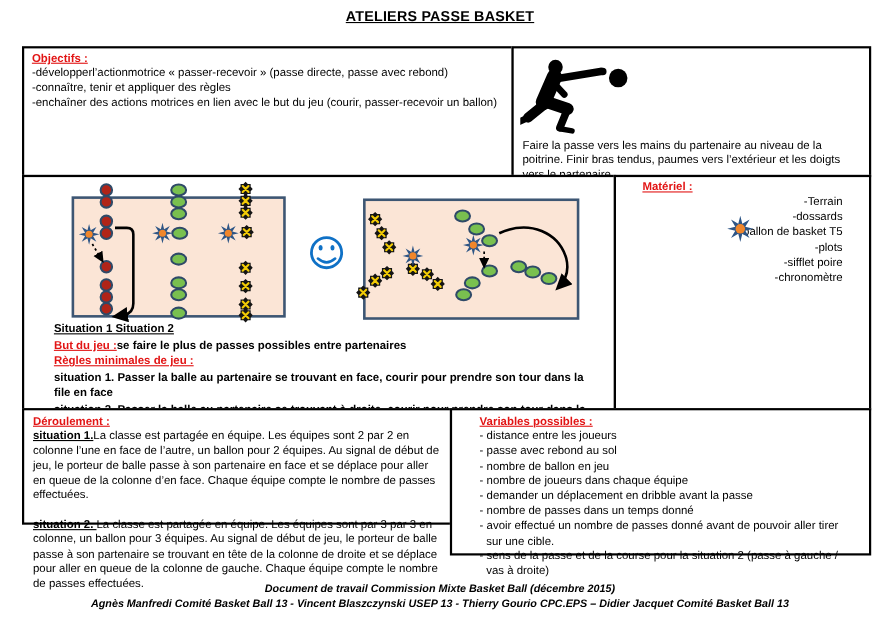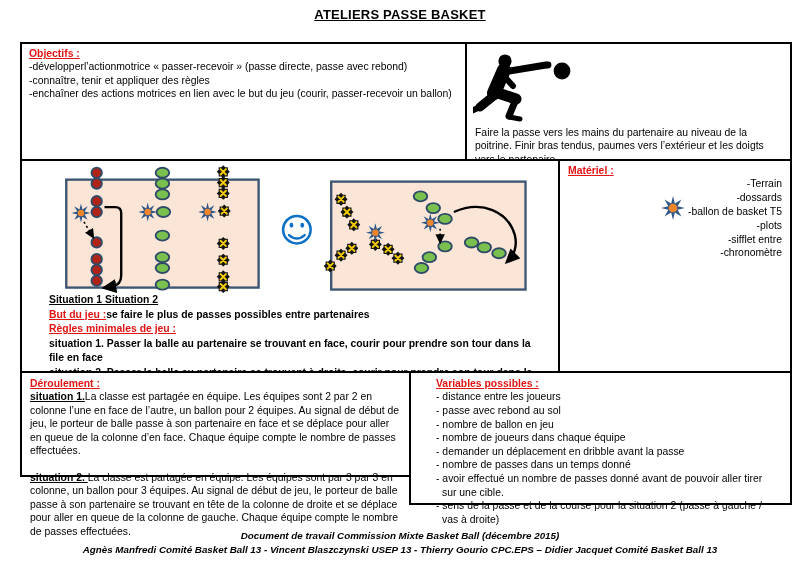--- a/index.html
+++ b/index.html
@@ -9,21 +9,21 @@
     font-size:10.4px; line-height:13.4px;
   }
   .title {
     position:absolute; top:8px; left:0; width:100%; text-align:center;
   }
   .title span { font-size:13px; font-weight:bold; text-decoration:underline; letter-spacing:0.2px; }
   .box { position:absolute; border:2px solid #000; box-sizing:border-box; background:#fff; }
   .box-objectifs { left:20px;  top:42px;  width:447px; height:119px; padding:3px 7px; }
   .box-technique { left:465px; top:42px;  width:327px; height:119px; }
   .box-main      { left:20px;  top:159px; width:540px; height:214px; }
-  .box-materiel  { left:558px; top:159px; width:234px; height:214px; padding:3px 8px; }
+  .box-materiel  { left:558px; top:159px; width:234px; height:214px; padding:3px 24px; }
   .box-deroul    { left:20px;  top:371px; width:391px; height:106px; padding:4px 8px; }
   .box-vars      { left:409px; top:371px; width:383px; height:134px; padding:4px 25px; }
   .red-head { color:var(--accent-red,#e21414); font-weight:bold; text-decoration:underline; }
   .bold { font-weight:bold; }
   .ul { text-decoration:underline; }
   .technique-text { position:absolute; left:8px; right:6px; top:82px; }
   .silhouette { position:absolute; left:6px; top:4px; }
   .materiel-item { line-height:13.8px;text-align:right; }
   .plot-star { position:absolute; left:100px; top:34px; }
   .diagram-canvas { position:absolute; left:0; top:0; width:536px; height:210px; }
@@ -163,21 +163,21 @@
       <div class="bold">situation 2. Passer la balle au partenaire se trouvant à droite, courir pour prendre son tour dans la file à gauche</div>
     </div>
   </div>
 
   <div class="box box-materiel">
     <div class="red-head">Matériel :</div>
     <div class="materiel-item">-Terrain</div>
     <div class="materiel-item">-dossards</div>
     <div class="materiel-item">-ballon de basket T5</div>
     <div class="materiel-item">-plots</div>
-    <div class="materiel-item">-sifflet entre</div>
+    <div class="materiel-item">-sifflet poire</div>
     <div class="materiel-item">-chronomètre</div>
     <svg class="plot-star" width="26" height="26" viewBox="0 0 24 24">
       <polygon points="12,1 13.7,7.8 19.8,4.2 16.2,10.3 23,12 16.2,13.7 19.8,19.8 13.7,16.2 12,23 10.3,16.2 4.2,19.8 7.8,13.7 1,12 7.8,10.3 4.2,4.2 10.3,7.8" fill="#2d5586"></polygon>
       <circle cx="12" cy="12" r="4" fill="#f0862b"></circle>
     </svg>
   </div>
 
   <div class="box box-deroul">
     <div class="red-head">Déroulement :</div>
     <p class="deroul-p"><span class="bold ul">situation 1.</span><span>La classe est partagée en équipe. Les équipes sont 2 par 2 en colonne l’une en face de l’autre, un ballon pour 2 équipes. Au signal de début de jeu, le porteur de balle passe à son partenaire en face et se déplace pour aller en queue de la colonne d’en face. Chaque équipe compte le nombre de passes effectuées.</span></p>

